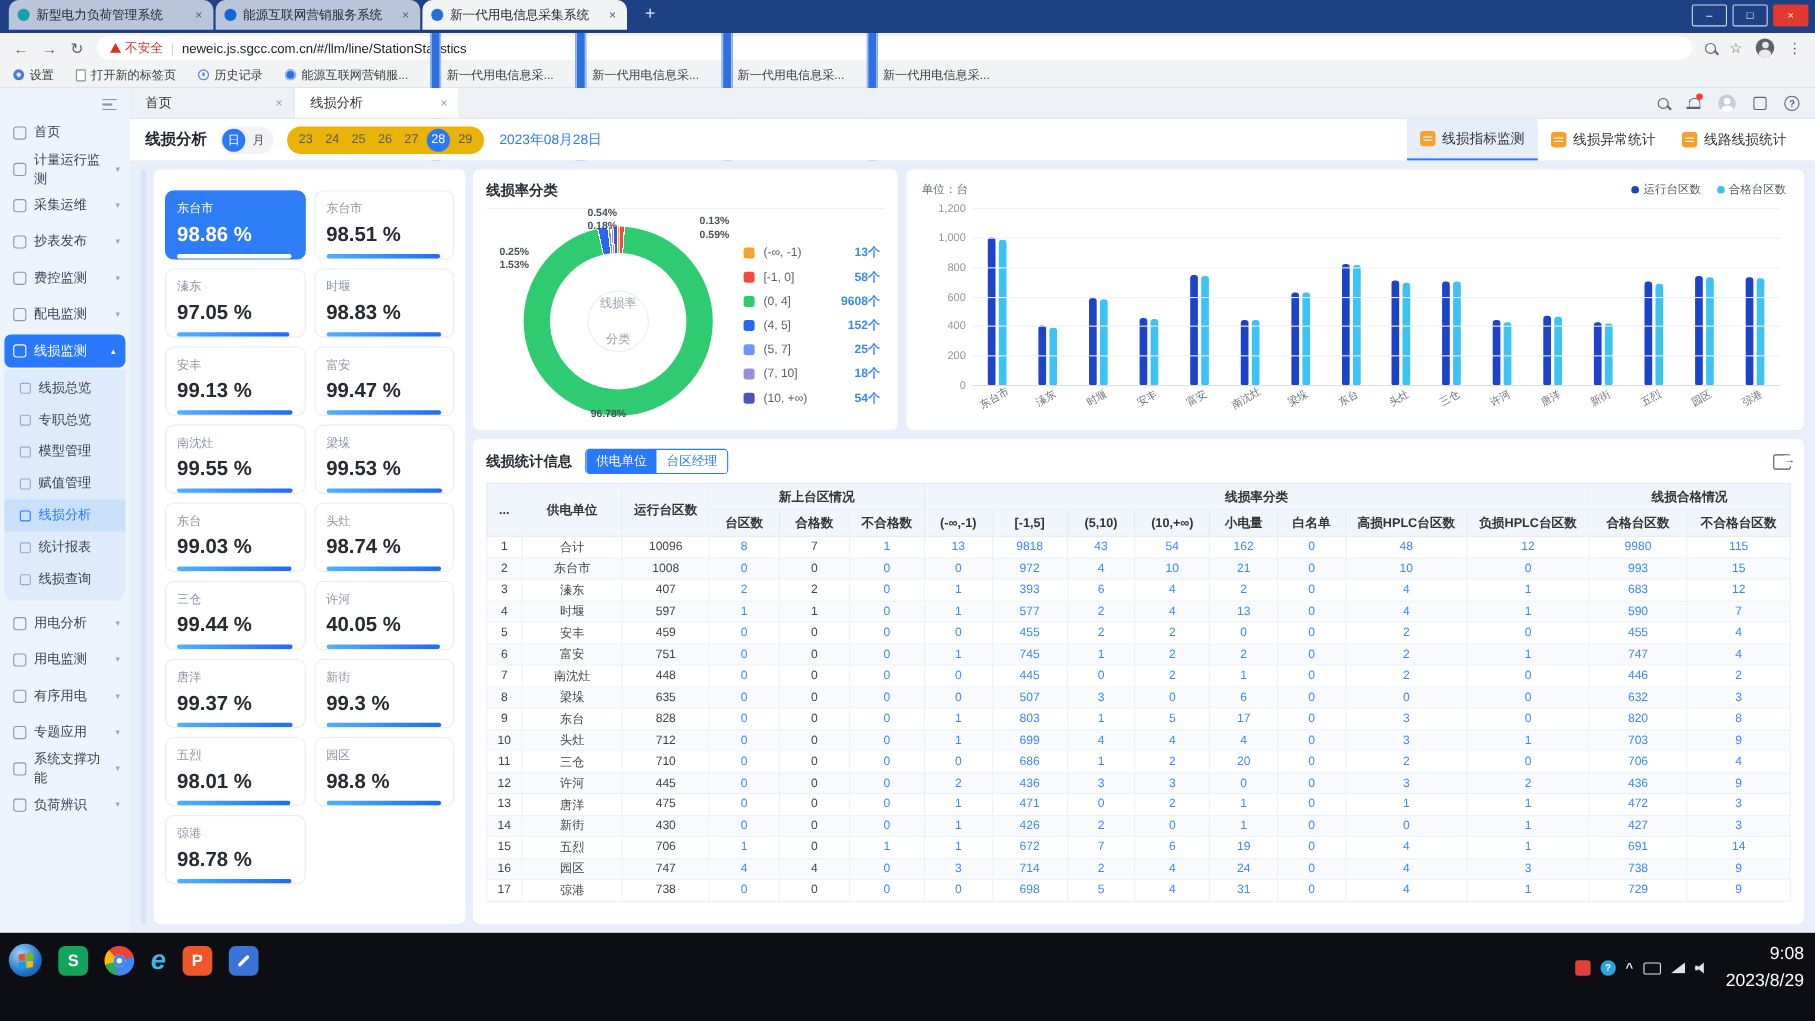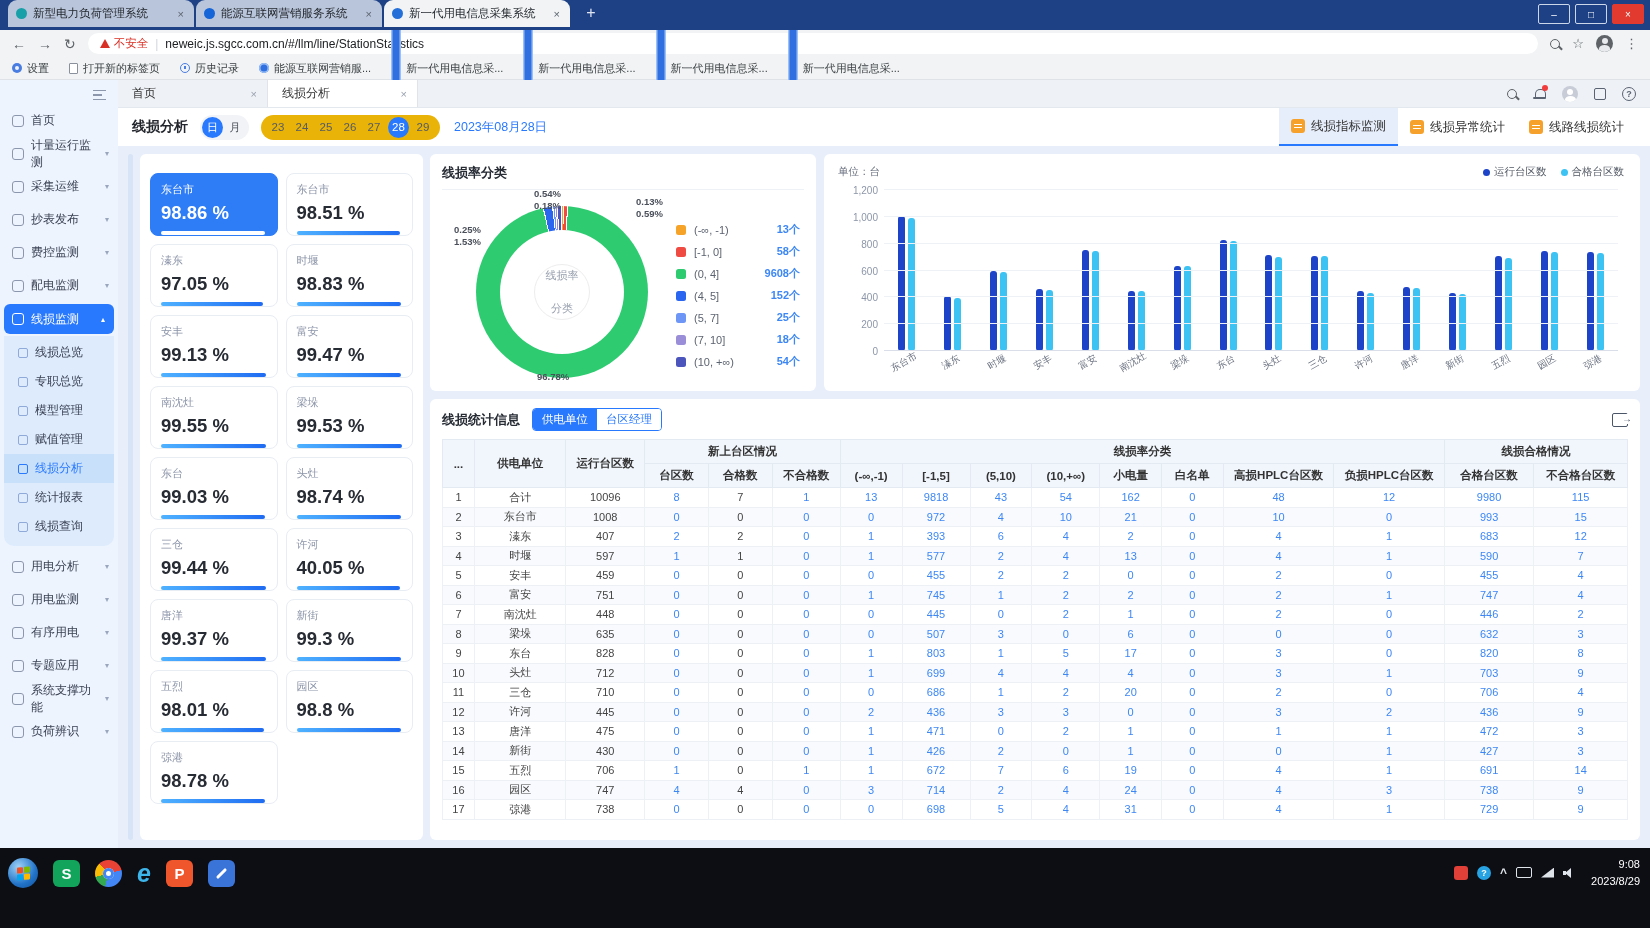--- a/index.html
+++ b/index.html
@@ -186,21 +186,21 @@
 .tray{position:absolute;right:10px;top:8px;display:flex;align-items:center;gap:9px}
 .tri{display:flex;align-items:center;justify-content:center}
 .tri-ime-red{background:#e04038;border-radius:3px;width:14px;height:14px}
 .tri-help{background:#27a3e3;color:#fff;border-radius:50%;width:14px;height:14px;font-size:9px;font-weight:bold}
 .tri-up-arrow{color:#dfe3ea;font-weight:bold;font-size:12px}
 .tri-keyboard{width:16px;height:11px;border:1.2px solid #dfe3ea;border-radius:2px}
 .tri-network{width:13px;height:10px;background:#dfe3ea;clip-path:polygon(0 100%,100% 0,100% 100%)}
 .tri-volume{width:13px;height:12px;position:relative}
 .tri-volume::before{content:"";position:absolute;left:0;top:4px;width:3px;height:4px;background:#dfe3ea}
 .tri-volume::after{content:"";position:absolute;left:2px;top:1px;border-top:5px solid transparent;border-bottom:5px solid transparent;border-right:6px solid #dfe3ea}
-.clock{color:#fff;font-size:11px;text-align:right;line-height:1.5;margin-left:6px}
+.clock{color:#fff;font-size:16px;text-align:right;line-height:1.5;margin-left:6px}
 </style>
 </head>
 <body>
 
 <div class="screen">
 
   <div class="titlebar">
     <div style="display:flex;align-items:flex-end">
         <div class="btab">
           <span class="bdot" style="background: rgb(24, 160, 168);"></span>

